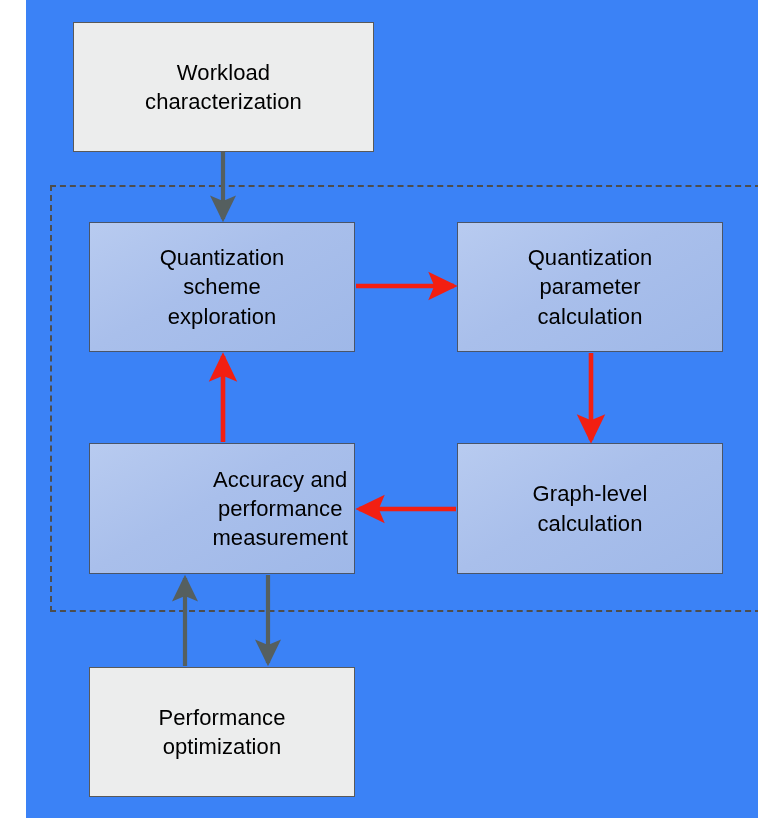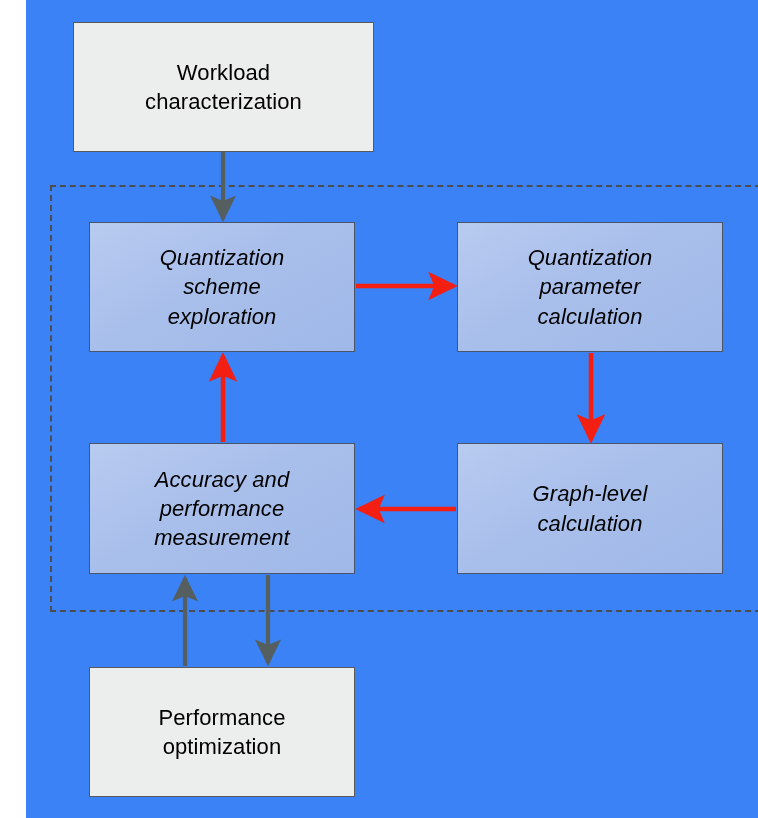--- a/index.html
+++ b/index.html
@@ -30,21 +30,20 @@
     color: #000000;
     letter-spacing: 0.1px;
   }
   .node-gray {
     background: #eceded;
     border: 1.6px solid #595959;
   }
   .node-blue {
     background: linear-gradient(150deg, #b8cbf0 0%, #a9bfeb 45%, #9fb8e8 100%);
     border: 1.6px solid #4a5568;
-    font-style: italic;
   }
   .node-label {
     display: block;
     white-space: pre-line;
     padding: 0 6px;
   }
   .dashed-region {
     position: absolute;
     box-sizing: border-box;
     border: 2px dashed #4d4d4d;
@@ -99,21 +98,21 @@
       <div class="node node-blue" style="left: 63px; top: 222px; width: 266px; height: 130px;">
         <span class="node-label">Quantization
 scheme
 exploration</span>
       </div>
       <div class="node node-blue" style="left: 431px; top: 222px; width: 266px; height: 130px;">
         <span class="node-label">Quantization
 parameter
 calculation</span>
       </div>
-      <div class="node node-blue" style="left: 63px; top: 443px; width: 266px; height: 131px;">
+      <div class="node node-blue" style="left: 63px; top: 443px; width: 266px; height: 131px; justify-content: flex-end;">
         <span class="node-label">Accuracy and
 performance
 measurement</span>
       </div>
       <div class="node node-blue" style="left: 431px; top: 443px; width: 266px; height: 131px;">
         <span class="node-label">Graph-level
 calculation</span>
       </div>
       <div class="node node-gray" style="left: 63px; top: 667px; width: 266px; height: 130px;">
         <span class="node-label">Performance

